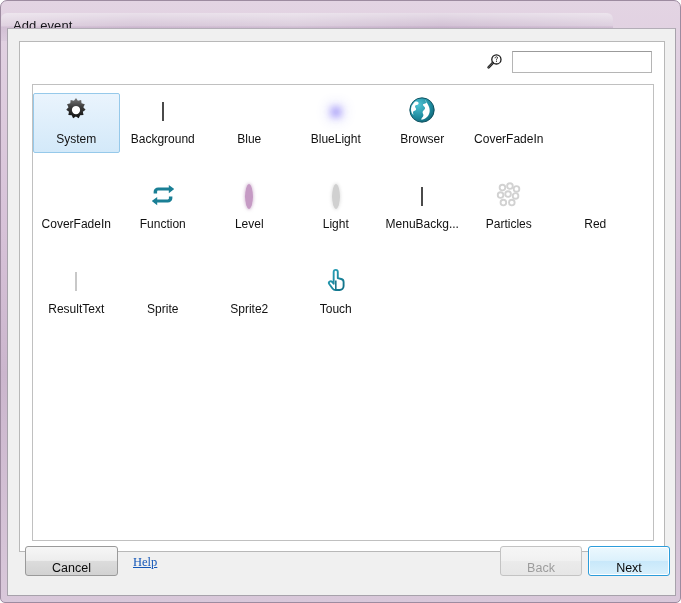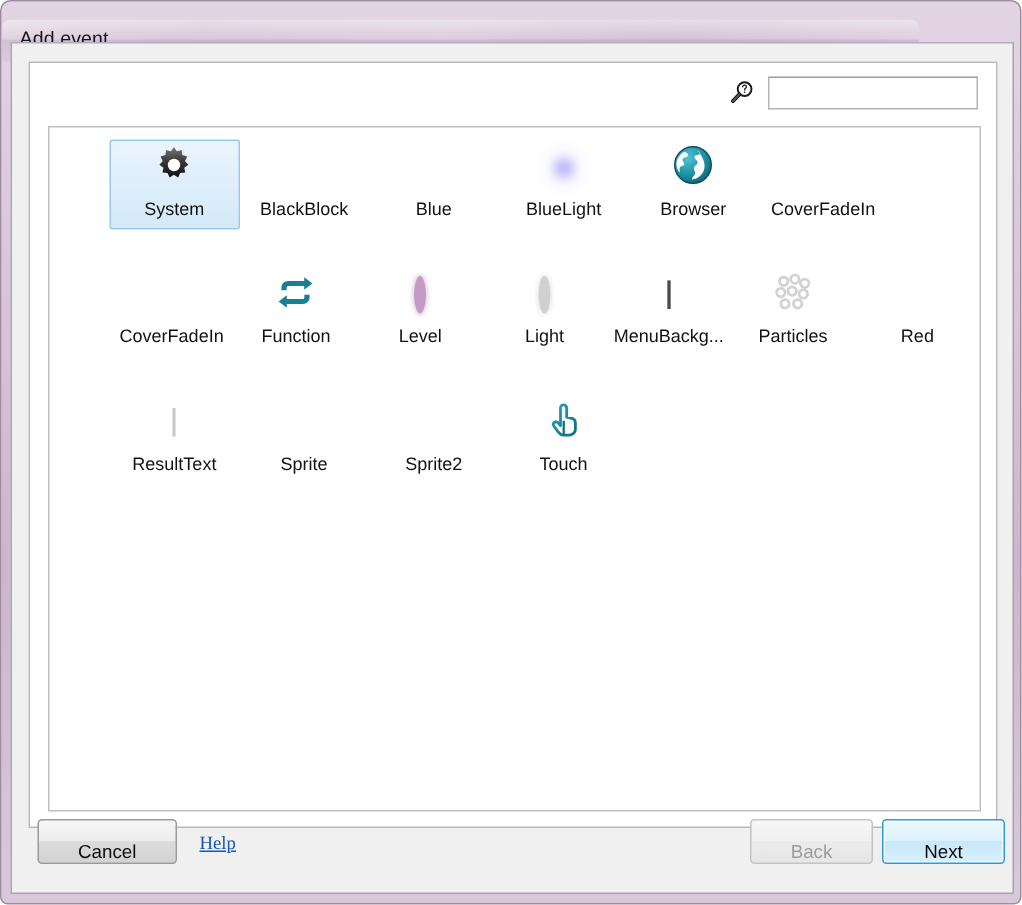--- a/index.html
+++ b/index.html
@@ -126,21 +126,20 @@
   #object-list {
     position: absolute;
     left: 12px;
     top: 42px;
     width: 622px;
     height: 457px;
     box-sizing: border-box;
     background: #ffffff;
     border: 1px solid #c0c0c0;
     overflow: hidden;
-    padding-left: 40px;
   }
   .grid {
     position: relative;
     padding: 6px 0 0 0;
   }
   .row {
     display: flex;
     height: 85px;
   }
   .cell {
@@ -329,23 +328,23 @@
                         </linearGradient>
                       </defs>
                       <path fill="url(#gg)" d="M16 3.2l2.0 3.0 3.5-0.9 0.4 3.6 3.5 1.0-1.6 3.2 2.4 2.7-2.9 2.1 0.7 3.5-3.6 0.2-1.5 3.3-3.0-2.0-3.0 2.0-1.5-3.3-3.6-0.2 0.7-3.5-2.9-2.1 2.4-2.7-1.6-3.2 3.5-1.0 0.4-3.6 3.5 0.9z"></path>
                       <circle cx="16" cy="16" r="4.4" fill="#ffffff"></circle>
                     </svg></span>
                 </div>
                 <div class="caption">System</div>
               </div>
               <div class="cell">
                 <div class="icon-wrap">
-                  <span><span class="ic-square"></span></span>
-                </div>
-                <div class="caption">BlackBlock</div>
+                  <span><span class="ic-noise"></span></span>
+                </div>
+                <div class="caption">Background</div>
               </div>
               <div class="cell">
                 <div class="icon-wrap">
                   <span><span class="ic-circle blue"></span></span>
                 </div>
                 <div class="caption">Blue</div>
               </div>
               <div class="cell">
                 <div class="icon-wrap">
                   <span><span class="ic-glow blue"></span></span>

